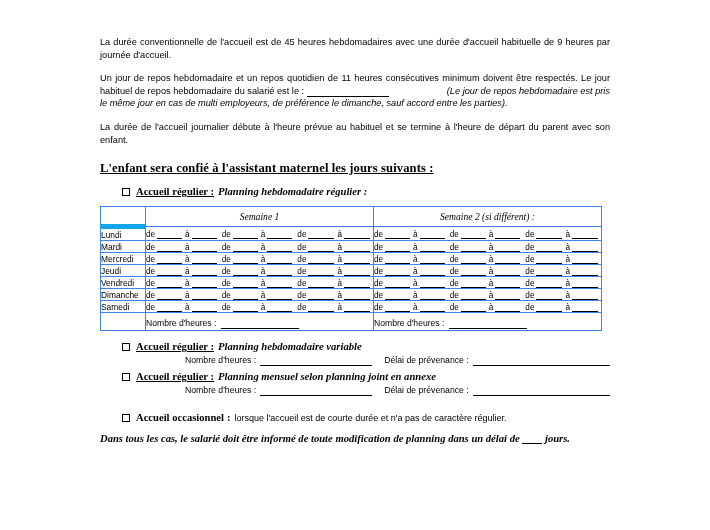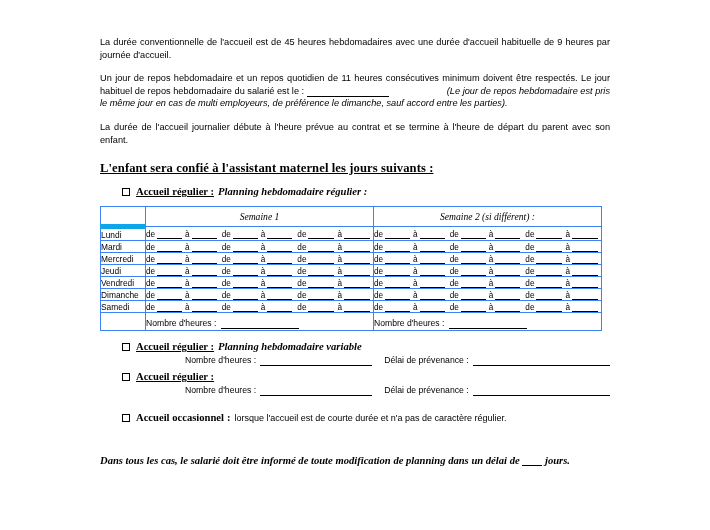--- a/index.html
+++ b/index.html
@@ -218,21 +218,21 @@
     margin-top: 2px;
     white-space: nowrap;
   }
 
   
   .footer-note {
     font-family: "Liberation Serif", serif;
     font-weight: bold;
     font-style: italic;
     font-size: 10.6px;
-    margin-top: 32px;
+    margin-top: 10px;
     width: 512px;
     white-space: nowrap;
   }
   .footer-note .sml-blank {
     display: inline-block;
     width: 20px;
     border-bottom: 1px solid #000;
     height: 8px;
     vertical-align: bottom;
   }
@@ -243,21 +243,21 @@
 <div class="page">
 
   <p class="para">La durée conventionnelle de l'accueil est de 45 heures hebdomadaires avec une durée d'accueil habituelle de 9 heures par journée d'accueil.</p>
 
   <p class="para">
     <span>Un jour de repos hebdomadaire et un repos quotidien de 11 heures consécutives minimum doivent être respectés. Le jour habituel de repos hebdomadaire du salarié est le :</span>
     <span class="inline-blank blank-med"></span><span class="gap-wide"></span><span class="ital">(Le jour de repos hebdomadaire est pris le même</span>
     <span class="ital">jour en cas de multi employeurs, de préférence le dimanche, sauf accord entre les parties).</span>
   </p>
 
-  <p class="para">La durée de l'accueil journalier débute à l'heure prévue au contrat et se termine à l'heure de départ du parent avec son enfant.</p>
+  <p class="para">La durée de l'accueil journalier débute à l'heure prévue au habituel et se termine à l'heure de départ du parent avec son enfant.</p>
 
   <div class="section-heading">L'enfant sera confié à l'assistant maternel les jours suivants :</div>
 
   <div class="cb-row lvl1 row-block">
     <div class="checkbox"></div>
     <span class="cb-label">Accueil régulier :</span>
     <span class="cb-sub">Planning hebdomadaire régulier :</span>
   </div>
 
   <table class="planning-table">
@@ -629,20 +629,21 @@
   <div class="sub-line">
     <span class="lbl">Nombre d'heures :</span>
     <span class="ln-a"></span>
     <span class="lbl">Délai de prévenance :</span>
     <span class="ln-b"></span>
   </div>
 
   <div class="cb-row lvl1" style="margin-top:5px;">
     <div class="checkbox"></div>
     <span class="cb-label">Accueil régulier :</span>
+    <span class="cb-sub">Planning mensuel selon planning joint en annexe</span>
   </div>
   <div class="sub-line">
     <span class="lbl">Nombre d'heures :</span>
     <span class="ln-a"></span>
     <span class="lbl">Délai de prévenance :</span>
     <span class="ln-b"></span>
   </div>
 
   <div class="cb-row lvl1" style="margin-top:16px;">
     <div class="checkbox"></div>

